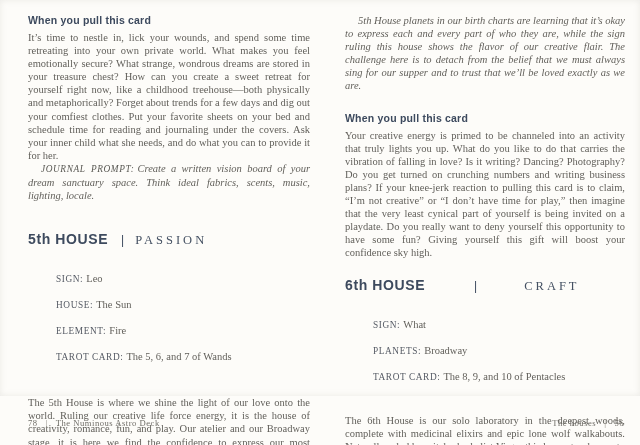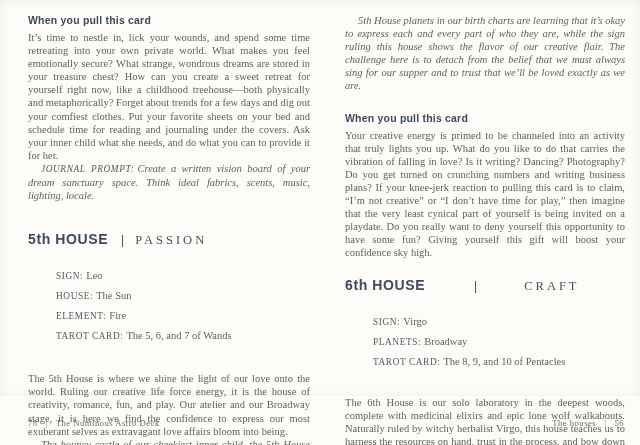--- a/index.html
+++ b/index.html
@@ -66,21 +66,21 @@
     color: #3d4a5e;
   }
   .house-key {
     font-family: "Liberation Serif", serif;
     font-weight: normal;
     font-size: 12.5px;
     letter-spacing: 3px;
     color: #445062;
   }
   .attr-list { margin-left: 28px; }
-  .attr-row { line-height: 18px; }
+  .attr-row { line-height: 24px; }
   .attr-label {
     font-size: 9.3px;
     letter-spacing: 0.6px;
     color: #555a64;
     margin-right: 3px;
   }
   .attr-value { font-size: 10.5px; color: #615f5a; }
 
   .footer {
     position: absolute;
@@ -154,21 +154,21 @@
 
 
     <h2 class="house-heading mt-house-r">
       <span class="house-num">6th HOUSE</span>
       <span class="house-sep">|</span>
       <span class="house-key">CRAFT</span>
     </h2>
 
     <div class="attr-list mt-attrs">
       <div class="attr-row">
-        <span class="attr-label">SIGN:</span><span class="attr-value">Virgo</span>
+        <span class="attr-label">SIGN:</span><span class="attr-value">What</span>
       </div>
       <div class="attr-row">
         <span class="attr-label">PLANETS:</span><span class="attr-value">Broadway</span>
       </div>
       <div class="attr-row">
         <span class="attr-label">TAROT CARD:</span><span class="attr-value">The 8, 9, and 10 of Pentacles</span>
       </div>
     </div>
 
     <p class="body-text mt-body-r">The 6th House is our solo laboratory in the deepest woods, complete with medicinal elixirs and epic lone wolf walkabouts. Naturally ruled by witchy herbalist Virgo, this house teaches us to harness the resources on hand, trust in the process, and bow down to our bodies in all their infinite wisdom.</p>

